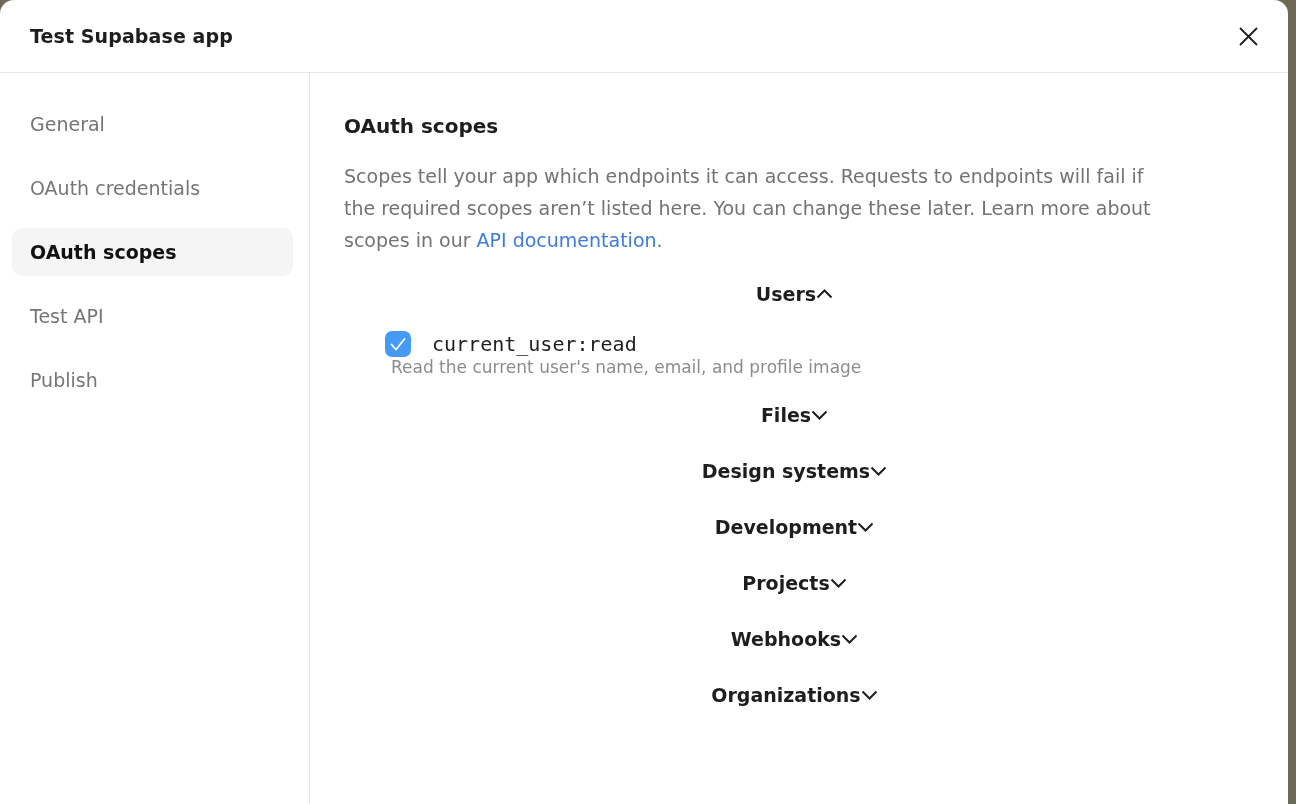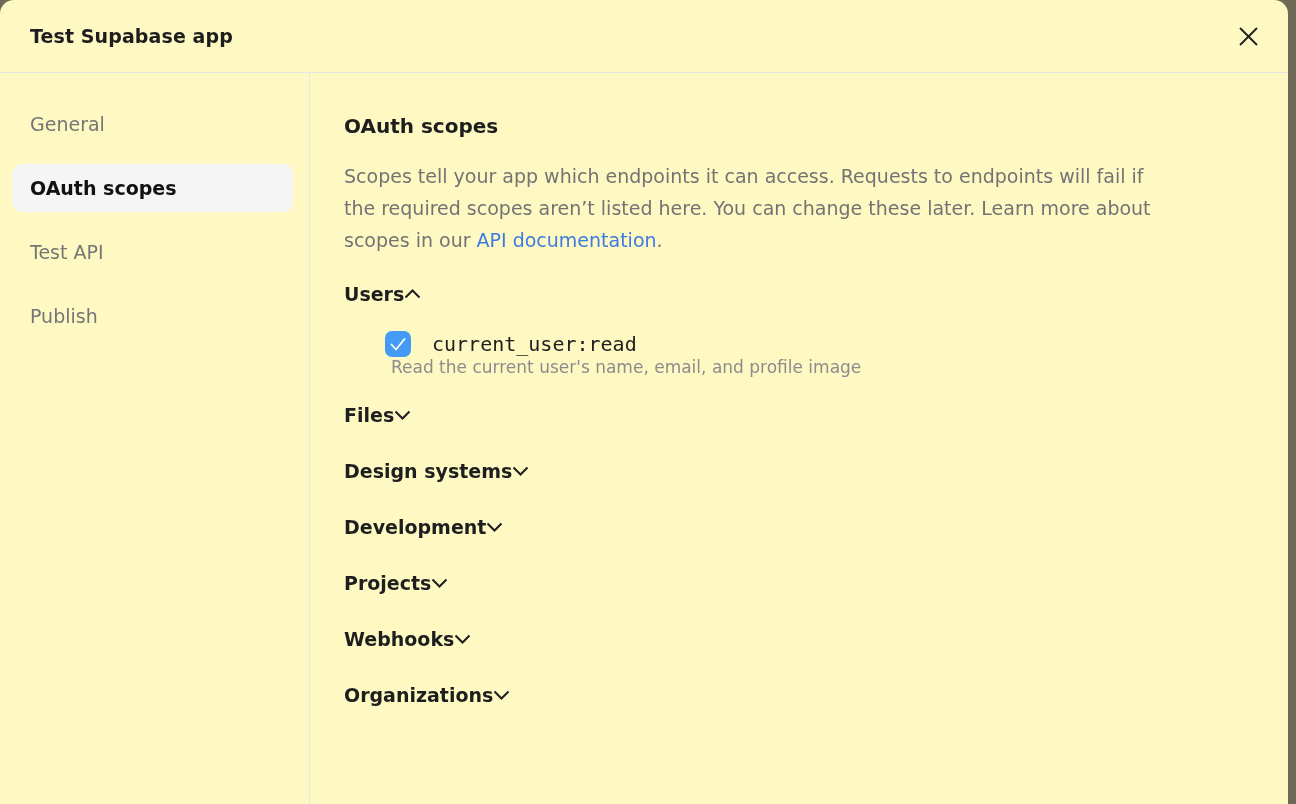--- a/index.html
+++ b/index.html
@@ -6,21 +6,21 @@
   html, body { width:1296px; height:804px; overflow:hidden; }
   body {
     background:#6e6955;
     font-family:"DejaVu Sans", sans-serif;
     color:#1e1e1e;
     position:relative;
   }
   .modal {
     position:absolute; top:0; left:0;
     width:1288px; height:804px;
-    background:#fef9c3;
+    background:#ffffff;
     border-radius:14px 14px 0 0;
     overflow:hidden;
     display:flex; flex-direction:column;
   }
   
   .header {
     flex:none;
     height:73px;
     border-bottom:1px solid #e6e6e6;
     display:flex; align-items:center; justify-content:space-between;
@@ -62,21 +62,21 @@
     margin-top:22px;
     font-size:19px;
     line-height:32px;
     color:#737373;
     max-width:832px;
   }
   .description a { color:#3d7be0; text-decoration:none; cursor:pointer;margin-top:6px; }
   .sections { margin-top:10px; }
   .section-row {
     height:56px;
-    display:flex; align-items:center; justify-content:flex-start;
+    display:flex; align-items:center; justify-content:center;
     cursor:pointer;
   }
   .section-label { font-size:19px; font-weight:700; color:#1e1e1e; }
   .chev { display:flex; align-items:center; }
   .chev.up svg { transform:rotate(180deg); }
   .scope-item { padding:9px 0 10px 0; }
   .scope-head { display:flex; align-items:center;padding-left:41px; }
   .checkbox {
     flex:none;
     width:26px; height:26px;
@@ -110,20 +110,21 @@
           <path d="M2 2 L19 19 M19 2 L2 19" stroke="#1e1e1e" stroke-width="1.8" fill="none"></path>
         </svg>
       </span>
     </button>
   </div>
 
   <div class="dlg-body">
 
     <div class="sidebar">
       <div class="nav-item">General</div>
+      <div class="nav-item">OAuth credentials</div>
       <div class="nav-item active">OAuth scopes</div>
       <div class="nav-item">Test API</div>
       <div class="nav-item">Publish</div>
     </div>
 
     <div class="main">
 
       <div class="main-heading">OAuth scopes</div>
 
       <div class="description"><span>Scopes tell your app which endpoints it can access. Requests to endpoints will fail if the required scopes aren’t listed here. You can change these later. Learn more about scopes in our </span><a>API documentation</a><span>.</span></div>

